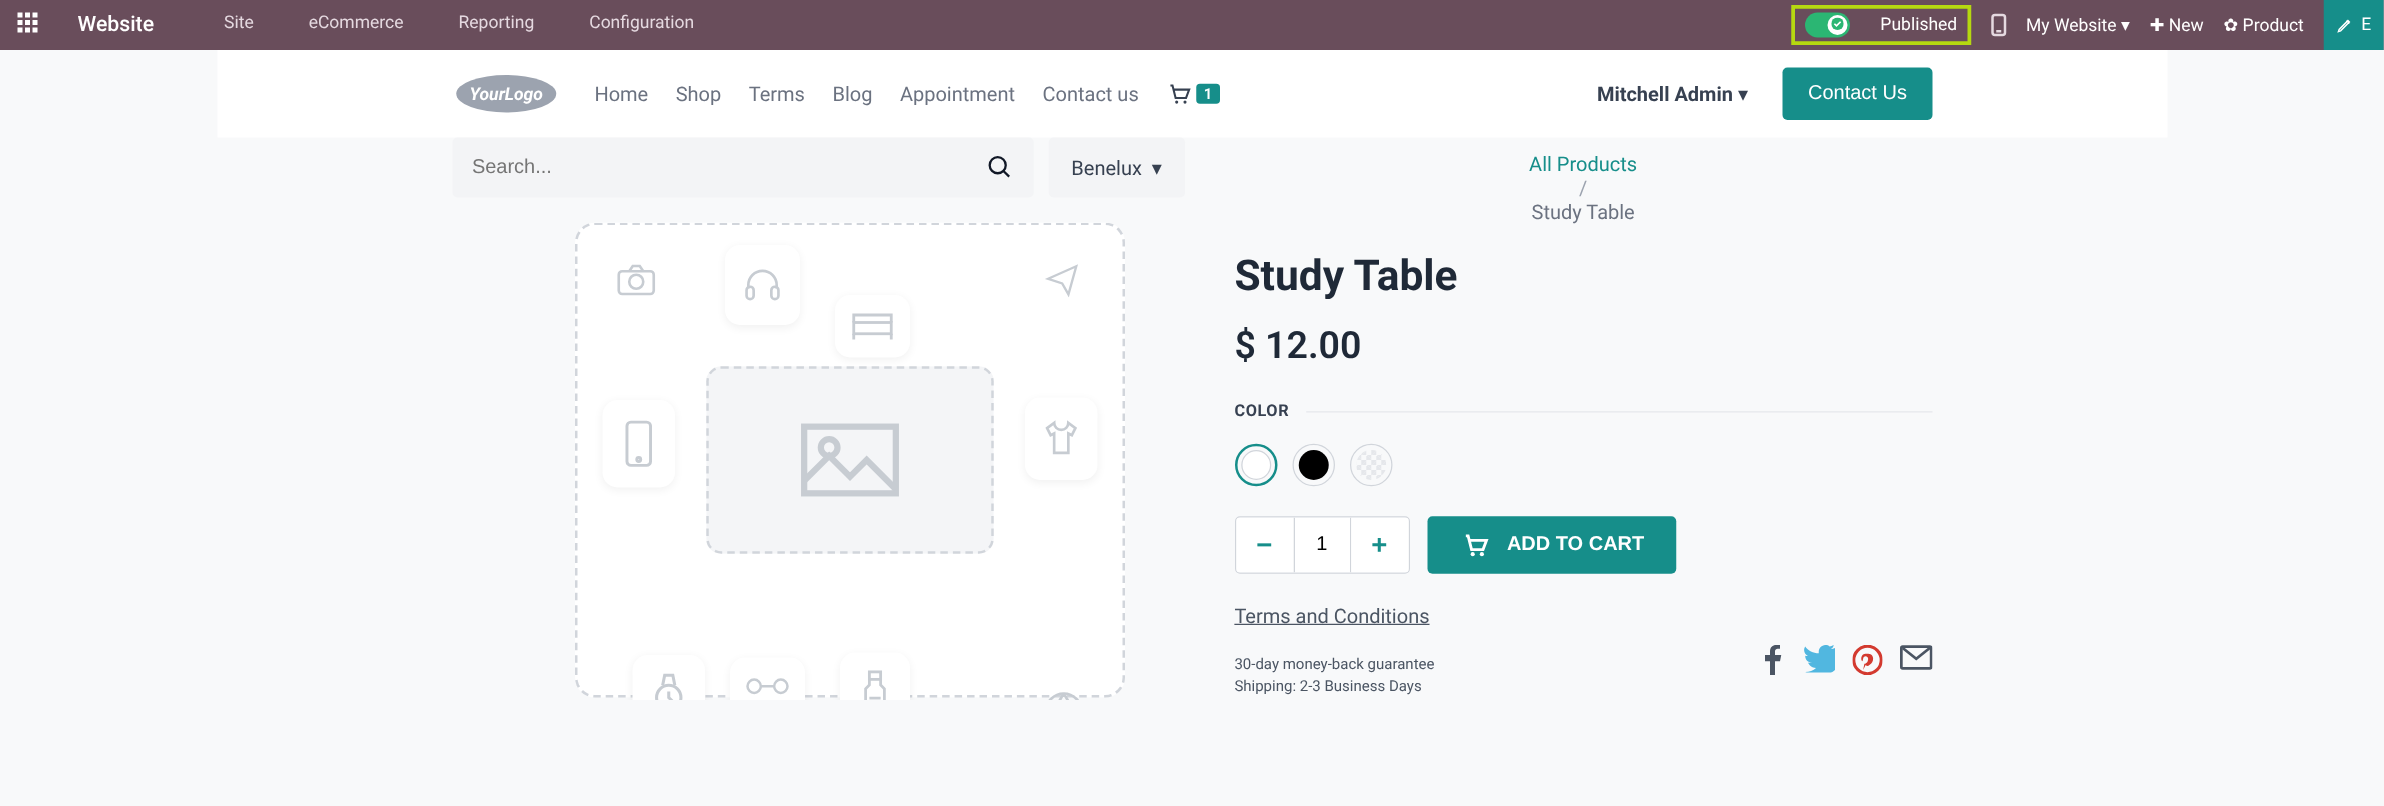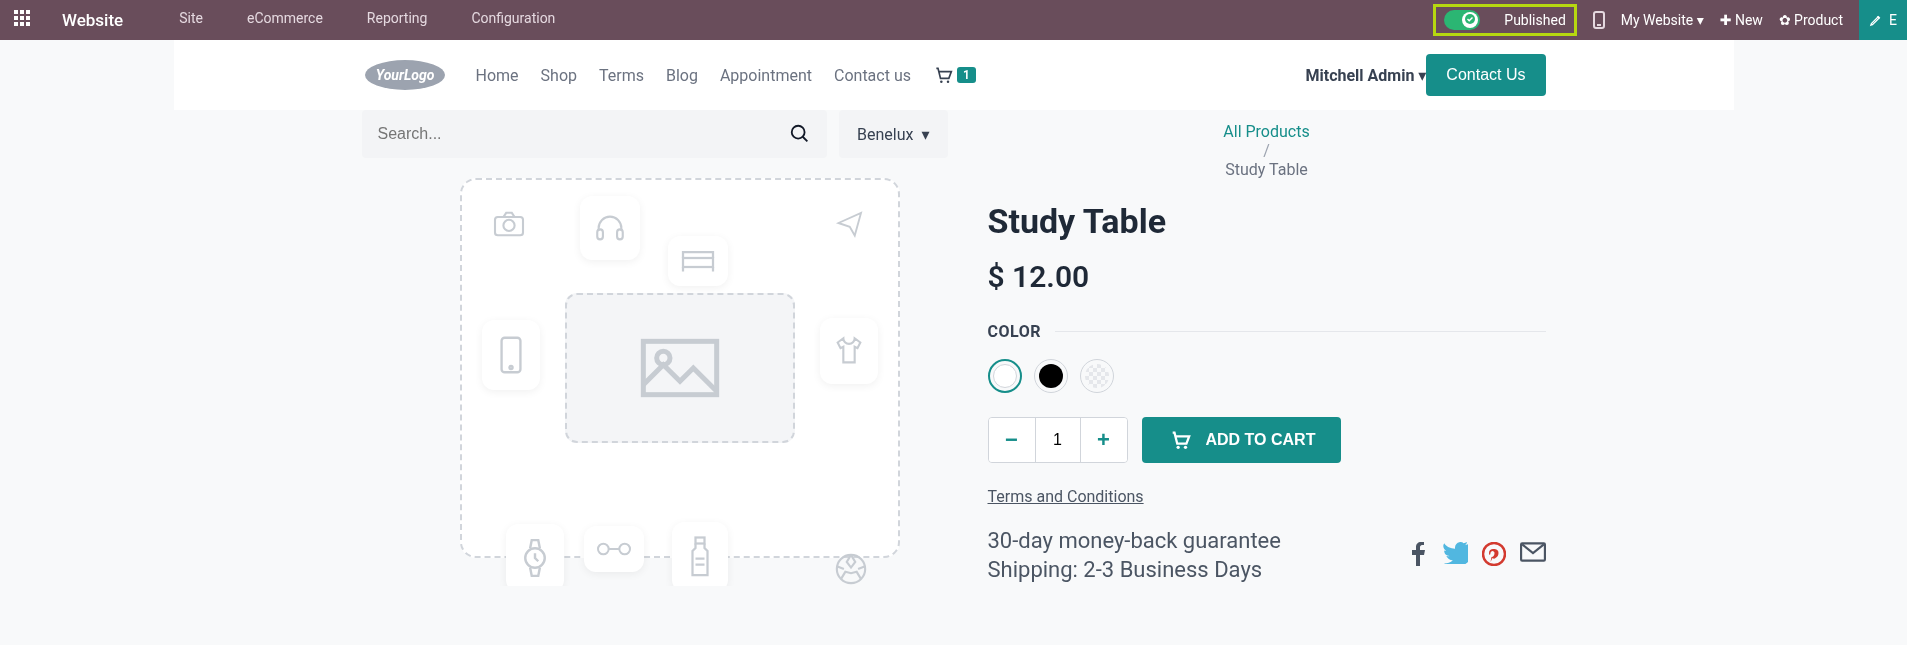--- a/index.html
+++ b/index.html
@@ -22,21 +22,21 @@
     .edit-seg { background: #168e8a; margin-right:-8px; padding: 0 10px; height: 40px; display:flex; align-items:center; gap:6px; }
 
     
     .siteheader { background: #fff; display: flex; align-items: flex-end; padding: 14px 0; max-width: 1560px; margin: 0 auto; }
     .siteheader-inner { display:flex; align-items:center; width:100%; padding: 0 188px; }
     .logo { width: 86px; height: 36px; }
     .nav { display:flex; gap: 22px; margin-left: 28px; font-size: 16px; color: #6b7280; }
     .nav span { cursor:pointer; }
     .cart { margin-left: 22px; display:flex; align-items:center; gap:4px; color:#374151; }
     .cart-badge { background:#168e8a; color:#fff; border-radius:3px; font-size:12px; padding: 1px 6px; font-weight:600; }
-    .sh-right { margin-left:auto; display:flex; align-items:center; font-size: 16px; color:#374151; }
+    .sh-right { margin-left:auto; display:flex; align-items:center; gap: 28px; font-size: 16px; color:#374151; }
     .contact-btn { background:#168e8a; color:#fff; border:none; padding: 12px 20px; border-radius:4px; font-size:16px; cursor:pointer; }
 
     
     .content { max-width: 1560px; margin: 0 auto; padding: 0 188px; }
     .row { display:flex; gap: 40px; }
     .left-col { flex: 0 0 586px; }
     .right-col { flex: 1; }
 
     .search-bar-row { display:flex; gap: 12px; margin-bottom: 20px; }
     .search-wrap { flex:1; background:#f3f4f6; border-radius:4px; display:flex; align-items:center; padding: 0 16px; height: 48px; }
@@ -50,38 +50,38 @@
 
     .breadcrumb { display:flex; align-items:center; font-size:16px; margin-top: 12px; margin-bottom: 22px; flex-direction: column; }
     .breadcrumb a { color:#168e8a; }
     .breadcrumb .sep { color:#9ca3af; }
     .breadcrumb .cur { color:#6b7280; }
 
     .prod-title { font-size: 34px; font-weight: 700; color:#1f2937; margin-bottom: 18px; }
     .prod-price { font-size: 30px; font-weight: 600; color:#1f2937; margin-bottom: 28px; }
 
     .attr-row { display:flex; align-items:center; gap: 14px; margin-bottom: 18px; }
-    .attr-label { font-size: 16px; font-weight: 700; letter-spacing: 0.5px; color:#374151; }
+    .attr-label { font-size: 13px; font-weight: 700; letter-spacing: 0.5px; color:#374151; }
     .attr-line { flex:1; height:1px; background:#e5e7eb; }
     .swatches { display:flex; gap: 12px; margin-bottom: 24px; }
     .swatch { width: 34px; height:34px; border-radius:50%; border:1px solid #d1d5db; display:flex; align-items:center; justify-content:center; cursor:pointer; }
     .swatch.sel { border: 2px solid #168e8a; }
     .swatch-inner { width: 24px; height:24px; border-radius:50%; }
     .sw-white { background:#fff; border:1px solid #d1d5db; }
     .sw-black { background:#000; }
     .sw-trans { background-image: linear-gradient(45deg,#e5e7eb 25%,transparent 25%),linear-gradient(-45deg,#e5e7eb 25%,transparent 25%),linear-gradient(45deg,transparent 75%,#e5e7eb 75%),linear-gradient(-45deg,transparent 75%,#e5e7eb 75%); background-size:8px 8px; background-position:0 0,0 4px,4px -4px,-4px 0; }
 
     .qty-add-row { display:flex; gap: 14px; margin-bottom: 24px; }
     .qty { display:flex; border:1px solid #d1d5db; border-radius:4px; overflow:hidden; }
     .qty button { width:46px; height:44px; background:#fff; border:none; font-size:22px; color:#168e8a; cursor:pointer; font-weight:700;}
     .qty input { width:46px; border:none; border-left:1px solid #d1d5db; border-right:1px solid #d1d5db; text-align:center; font-size:16px; outline:none;}
     .add-cart { background:#168e8a; color:#fff; border:none; padding: 0 26px; border-radius:4px; font-size:16px; font-weight:700; display:flex; align-items:center; gap:14px; cursor:pointer; }
 
     .terms { color:#4b5563; text-decoration: underline; font-size:16px; margin-bottom: 22px; display:block; }
-    .info-line { color:#4b5563; font-size:22px; margin-bottom: 4px; }
+    .info-line { color:#4b5563; font-size:12px; margin-bottom: 4px; }
     .social { float:right; display:flex; gap: 14px; margin-top: -44px; }
     .social svg { cursor:pointer; }
   </style>
 </head>
 <body>
 
 <div class="topbar">
   <div class="left">
     <div class="apps-icon">
         <span></span>

